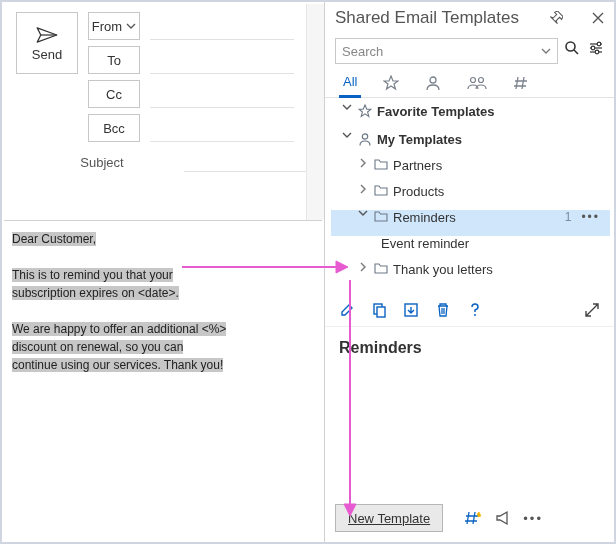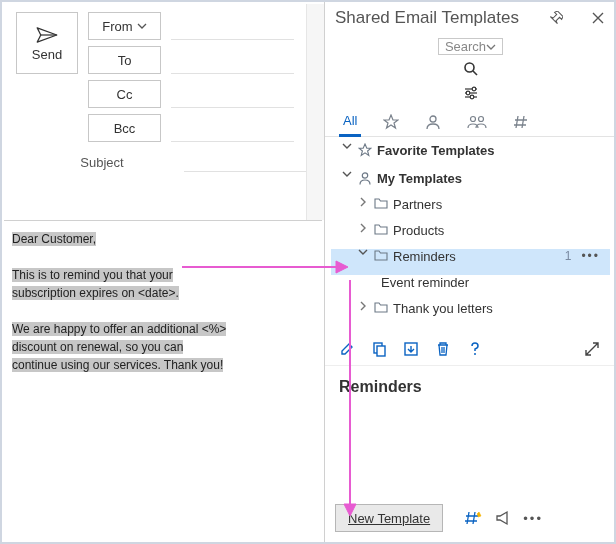--- a/index.html
+++ b/index.html
@@ -41,21 +41,21 @@
     flex-direction: column;
     align-items: center;
     justify-content: center;
     gap: 4px;
     height: 62px;
     cursor: pointer;
     background: #fff;
   }
   .send-btn svg { margin-top: 2px; }
   .addr-btn {
-    width: 73px; height: 28px;
+    width: 52px; height: 28px;
     border: 1px solid #c7c7c7;
     background: #fff;
     display: flex; align-items: center; justify-content: center;
     font-size: 13px;
     cursor: pointer;
     gap: 4px;
   }
   .addr-line { flex:1; border-bottom:1px solid #e1e1e1; height:28px; margin-right:12px;}
   .addr-row { display:flex; align-items:flex-end;}
   .subject-row { display:flex; align-items:center; gap:10px; padding: 10px 12px 0 28px; color:#555;}
@@ -77,21 +77,21 @@
   
   .panel-title-row {
     display:flex; align-items:center; height:30px;
     padding: 2px 6px 0 10px; gap:22px;
     border-bottom: none;
     color:#4c4c4c;
   }
   .panel-title { font-size:17px; flex:1; font-weight:400; color:#555;}
   .ico-btn { width:20px; height:20px; display:flex; align-items:center; justify-content:center; cursor:pointer;}
   .search-row {
-    display:flex; align-items:center; padding:6px 8px 4px 10px; gap:4px;flex-direction:column;
+    display:flex; align-items:flex-start; padding:6px 8px 4px 10px; gap:4px;
   }
   .search-box {
     flex:1; height:26px; border:1px solid #c9c9c9;
     display:flex; align-items:center; padding:0 6px; color:#888;
     justify-content:space-between;
   }
   .tabs-row {
     display:flex; align-items:flex-start; height:30px; padding:0 6px 0 14px; gap:18px;
     border-bottom:1px solid #e3e3e3;
   }

